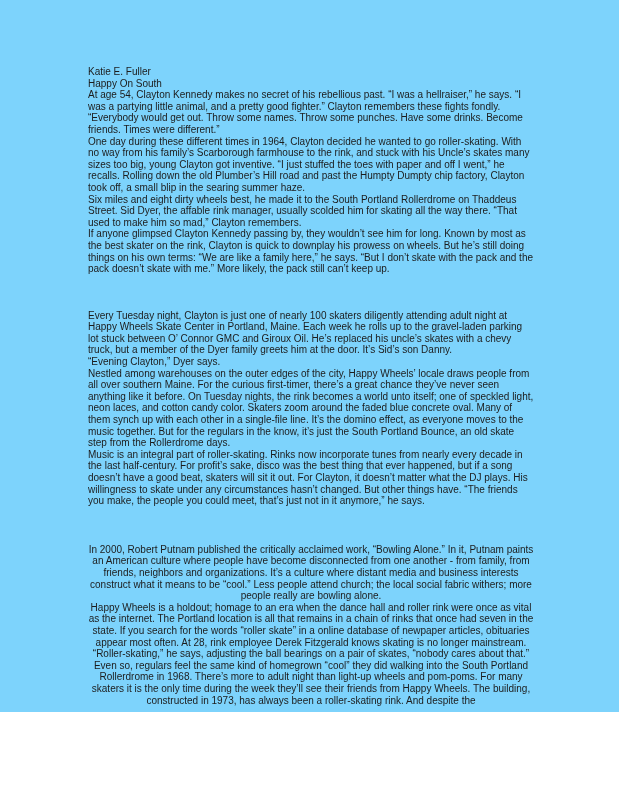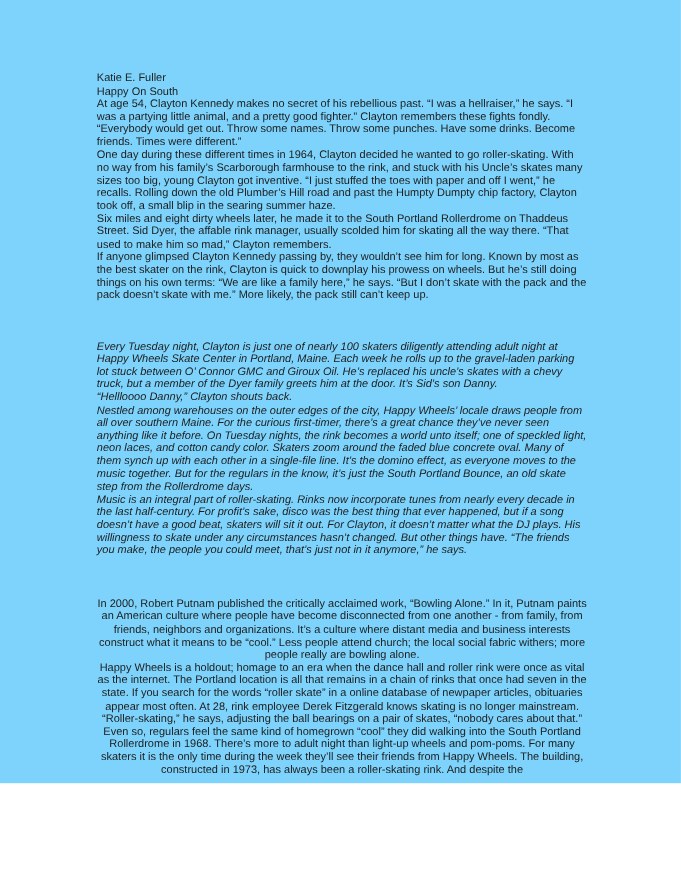--- a/index.html
+++ b/index.html
@@ -31,46 +31,45 @@
     }
     .content p {
       margin: 0;
       padding: 0;
     }
     .section {
       margin: 0;
     }
     .section.gap-a {
       margin-top: 35px;
-      font-style: italic;
     }
     .section.gap-b {
       margin-top: 37px;
       text-align: center;
     }
   </style>
 </head>
 <body>
 
 <div class="page">
   <div class="content">
 
     <p>Katie E. Fuller</p>
     <p>Happy On South</p>
 
     <div class="section">
       <p>At age 54, Clayton Kennedy makes no secret of his rebellious past. “I was a hellraiser,” he says. “I was a partying little animal, and a pretty good fighter.” Clayton remembers these fights fondly. “Everybody would get out. Throw some names. Throw some punches. Have some drinks. Become friends. Times were different.”</p>
       <p>One day during these different times in 1964, Clayton decided he wanted to go roller-skating. With no way from his family’s Scarborough farmhouse to the rink, and stuck with his Uncle’s skates many sizes too big, young Clayton got inventive. “I just stuffed the toes with paper and off I went,” he recalls. Rolling down the old Plumber’s Hill road and past the Humpty Dumpty chip factory, Clayton took off, a small blip in the searing summer haze.</p>
-      <p>Six miles and eight dirty wheels later, he made it to the South Portland Rollerdrome on Thaddeus Street. Sid Dyer, the affable rink manager, usually scolded him for skating all the way there. “That used to make him so mad,” Clayton remembers.</p>
+      <p>Six miles and eight dirty wheels best, he made it to the South Portland Rollerdrome on Thaddeus Street. Sid Dyer, the affable rink manager, usually scolded him for skating all the way there. “That used to make him so mad,” Clayton remembers.</p>
       <p>If anyone glimpsed Clayton Kennedy passing by, they wouldn’t see him for long. Known by most as the best skater on the rink, Clayton is quick to downplay his prowess on wheels. But he’s still doing things on his own terms: “We are like a family here,” he says. “But I don’t skate with the pack and the pack doesn’t skate with me.” More likely, the pack still can’t keep up.</p>
     </div>
 
     <div class="section gap-a">
       <p>Every Tuesday night, Clayton is just one of nearly 100 skaters diligently attending adult night at Happy Wheels Skate Center in Portland, Maine. Each week he rolls up to the gravel-laden parking lot stuck between O’ Connor GMC and Giroux Oil. He’s replaced his uncle’s skates with a chevy truck, but a member of the Dyer family greets him at the door. It’s Sid’s son Danny.</p>
-      <p>“Hellloooo Danny,” Clayton shouts back.</p>
+      <p>“Evening Clayton,” Dyer says.</p>
       <p>Nestled among warehouses on the outer edges of the city, Happy Wheels’ locale draws people from all over southern Maine. For the curious first-timer, there’s a great chance they’ve never seen anything like it before. On Tuesday nights, the rink becomes a world unto itself; one of speckled light, neon laces, and cotton candy color. Skaters zoom around the faded blue concrete oval. Many of them synch up with each other in a single-file line. It’s the domino effect, as everyone moves to the music together. But for the regulars in the know, it’s just the South Portland Bounce, an old skate step from the Rollerdrome days.</p>
       <p>Music is an integral part of roller-skating. Rinks now incorporate tunes from nearly every decade in the last half-century. For profit’s sake, disco was the best thing that ever happened, but if a song doesn’t have a good beat, skaters will sit it out. For Clayton, it doesn’t matter what the DJ plays. His willingness to skate under any circumstances hasn’t changed. But other things have. “The friends you make, the people you could meet, that’s just not in it anymore,” he says.</p>
     </div>
 
     <div class="section gap-b">
       <p>In 2000, Robert Putnam published the critically acclaimed work, “Bowling Alone.” In it, Putnam paints an American culture where people have become disconnected from one another - from family, from friends, neighbors and organizations. It’s a culture where distant media and business interests construct what it means to be “cool.” Less people attend church; the local social fabric withers; more people really are bowling alone.</p>
       <p>Happy Wheels is a holdout; homage to an era when the dance hall and roller rink were once as vital as the internet. The Portland location is all that remains in a chain of rinks that once had seven in the state. If you search for the words “roller skate” in a online database of newpaper articles, obituaries appear most often. At 28, rink employee Derek Fitzgerald knows skating is no longer mainstream. “Roller-skating,” he says, adjusting the ball bearings on a pair of skates, “nobody cares about that.”</p>
       <p>Even so, regulars feel the same kind of homegrown “cool” they did walking into the South Portland Rollerdrome in 1968. There’s more to adult night than light-up wheels and pom-poms. For many skaters it is the only time during the week they’ll see their friends from Happy Wheels. The building, constructed in 1973, has always been a roller-skating rink. And despite the</p>
     </div>
 

